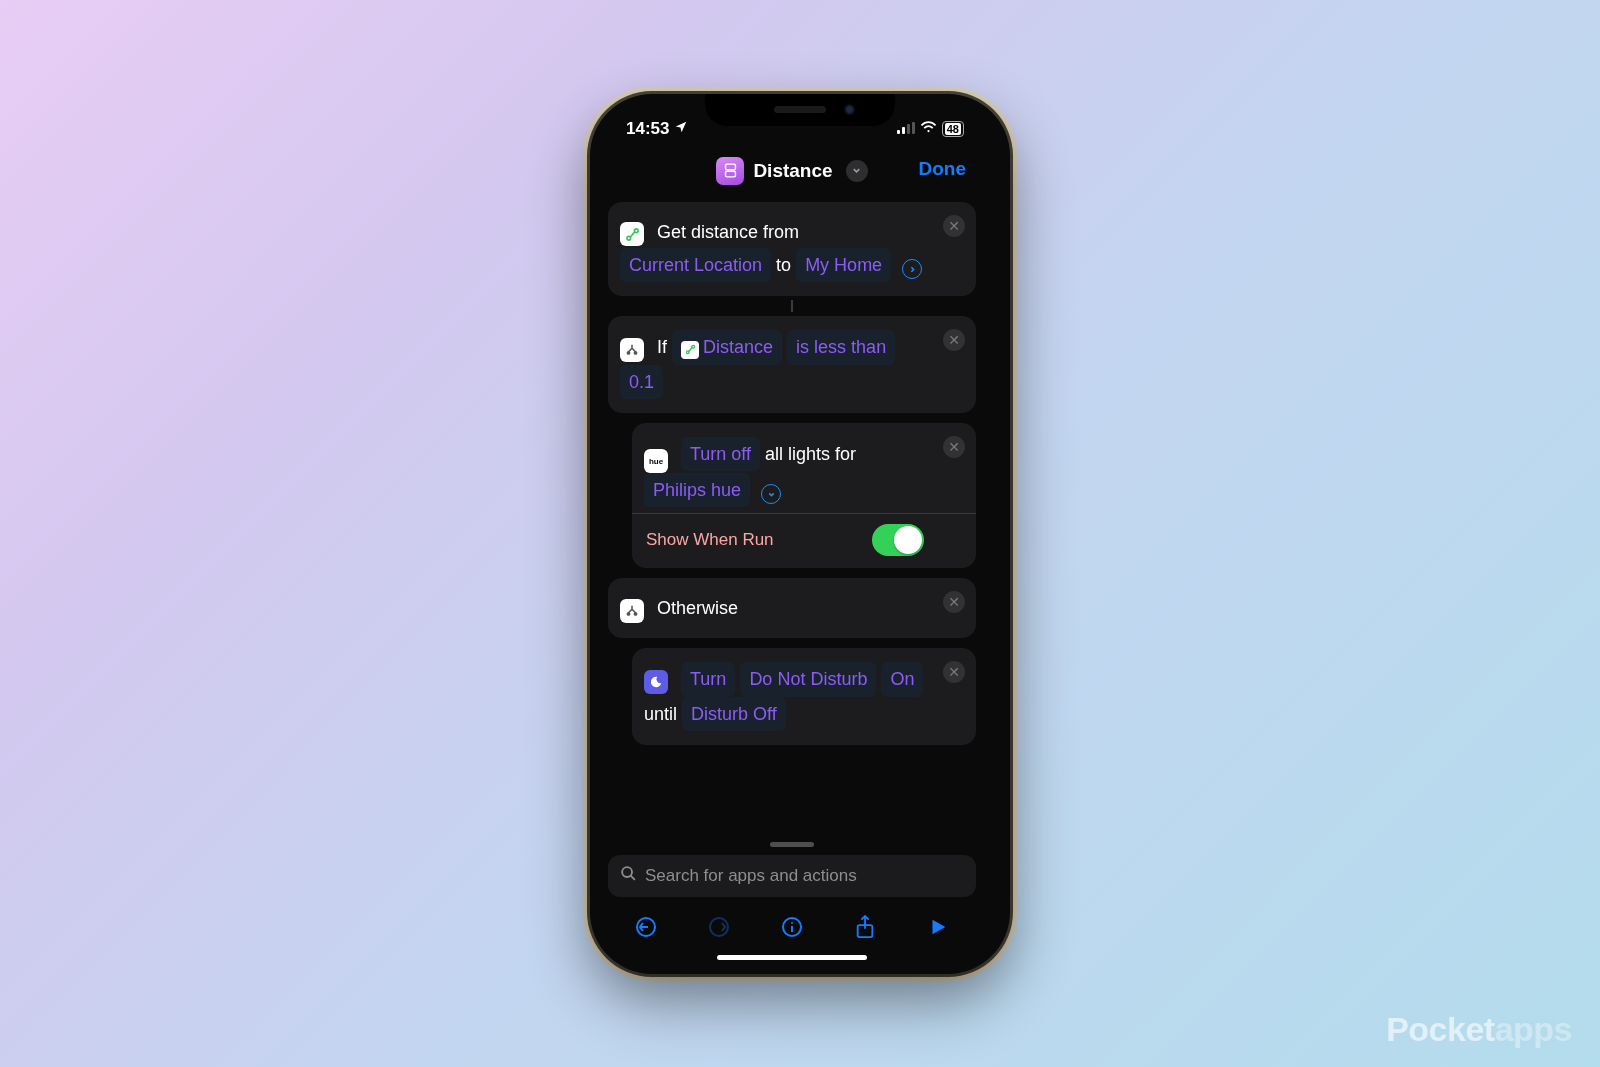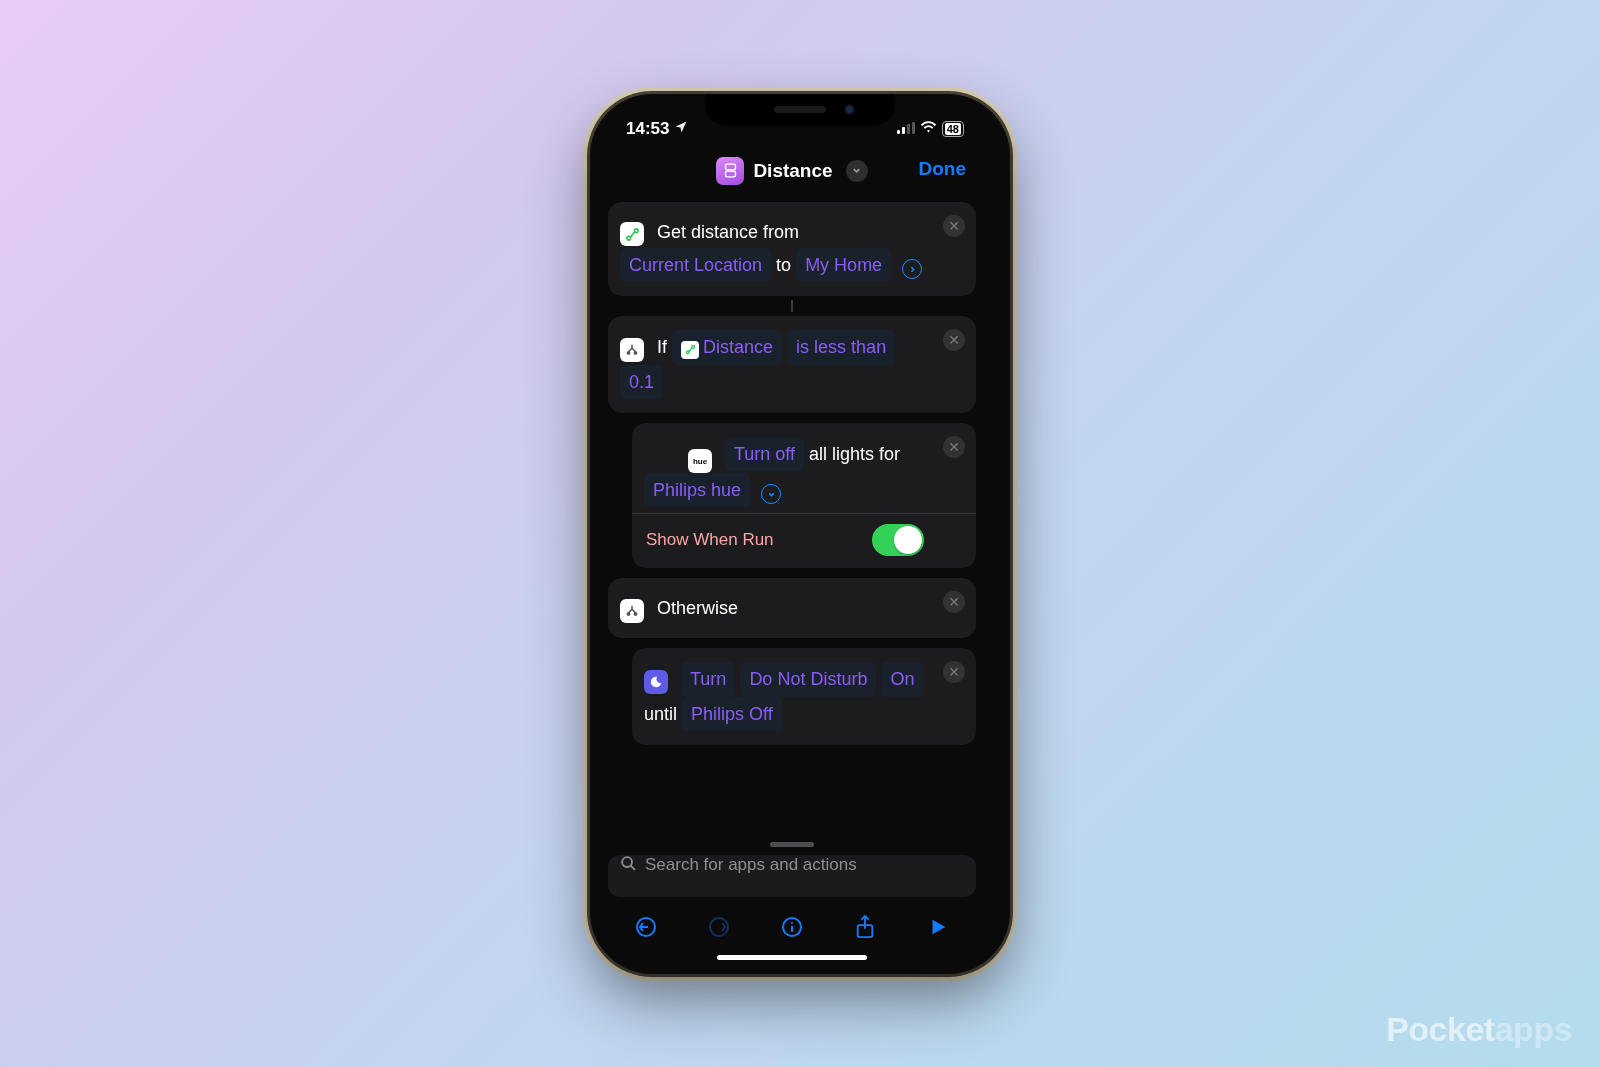--- a/index.html
+++ b/index.html
@@ -137,33 +137,33 @@
     content:"";position:absolute;top:2px;right:2px;width:28px;height:28px;
     background:#fff;border-radius:50%;
     box-shadow:0 1px 2px rgba(0,0,0,0.3);
   }
   .bottom-area{
     padding: 0 6px 0 6px;
   }
   .grip{width:44px;height:5px;border-radius:3px;background:#4e4e50;margin:6px auto 8px auto;}
   .search{
     background:#1b1b1d;border-radius:12px;height:42px;
-    display:flex;gap:8px;padding:0 12px;
+    display:flex;align-items:center;gap:8px;padding:0 12px;
     color:#8e8e92;font-size:17px;
   }
   .toolbar{
     display:flex;justify-content:space-between;align-items:center;
     padding:14px 22px 2px 22px;
   }
   .tb-btn{width:32px;height:32px;display:flex;align-items:center;justify-content:center;background:none;border:none;}
   .home-indicator{
     width:150px;height:5px;border-radius:3px;background:#fff;
     margin: 10px auto 0 auto;
   }
-  .hue-icon{background:#fff;font-size:8px;font-weight:700;color:#000;line-height:1;text-align:center;padding-top:3px;margin-left:44px;}
+  .hue-icon{background:#fff;font-size:8px;font-weight:700;color:#000;line-height:1;text-align:center;padding-top:3px;}
   .dnd-icon{background:#5e5ce6;}
 </style>
 </head>
 <body>
 
 <div class="phone">
   <div class="notch"></div>
 
   <div class="status-bar">
     <div class="status-left">
@@ -299,21 +299,21 @@
       <button class="x-btn">✕</button>
       <span class="row-icon dnd-icon">
         <svg width="14" height="14" viewBox="0 0 24 24" fill="#fff">
             <path d="M14 3a9 9 0 1 0 7 11 7 7 0 0 1-7-11z"></path>
           </svg>
       </span>
       <span class="pill">Turn</span>
       <span class="pill">Do Not Disturb</span>
       <span class="pill">On</span>
       <span class="txt">until</span>
-      <span class="pill">Philips Off</span>
+      <span class="pill">Disturb Off</span>
     </div>
 
   </div>
 
   <div class="bottom-area">
     <div class="grip"></div>
     <div class="search">
       <span>
         <svg width="17" height="17" viewBox="0 0 24 24" fill="none" stroke="#8e8e92" stroke-width="2.6">
             <circle cx="10" cy="10" r="7"></circle>

